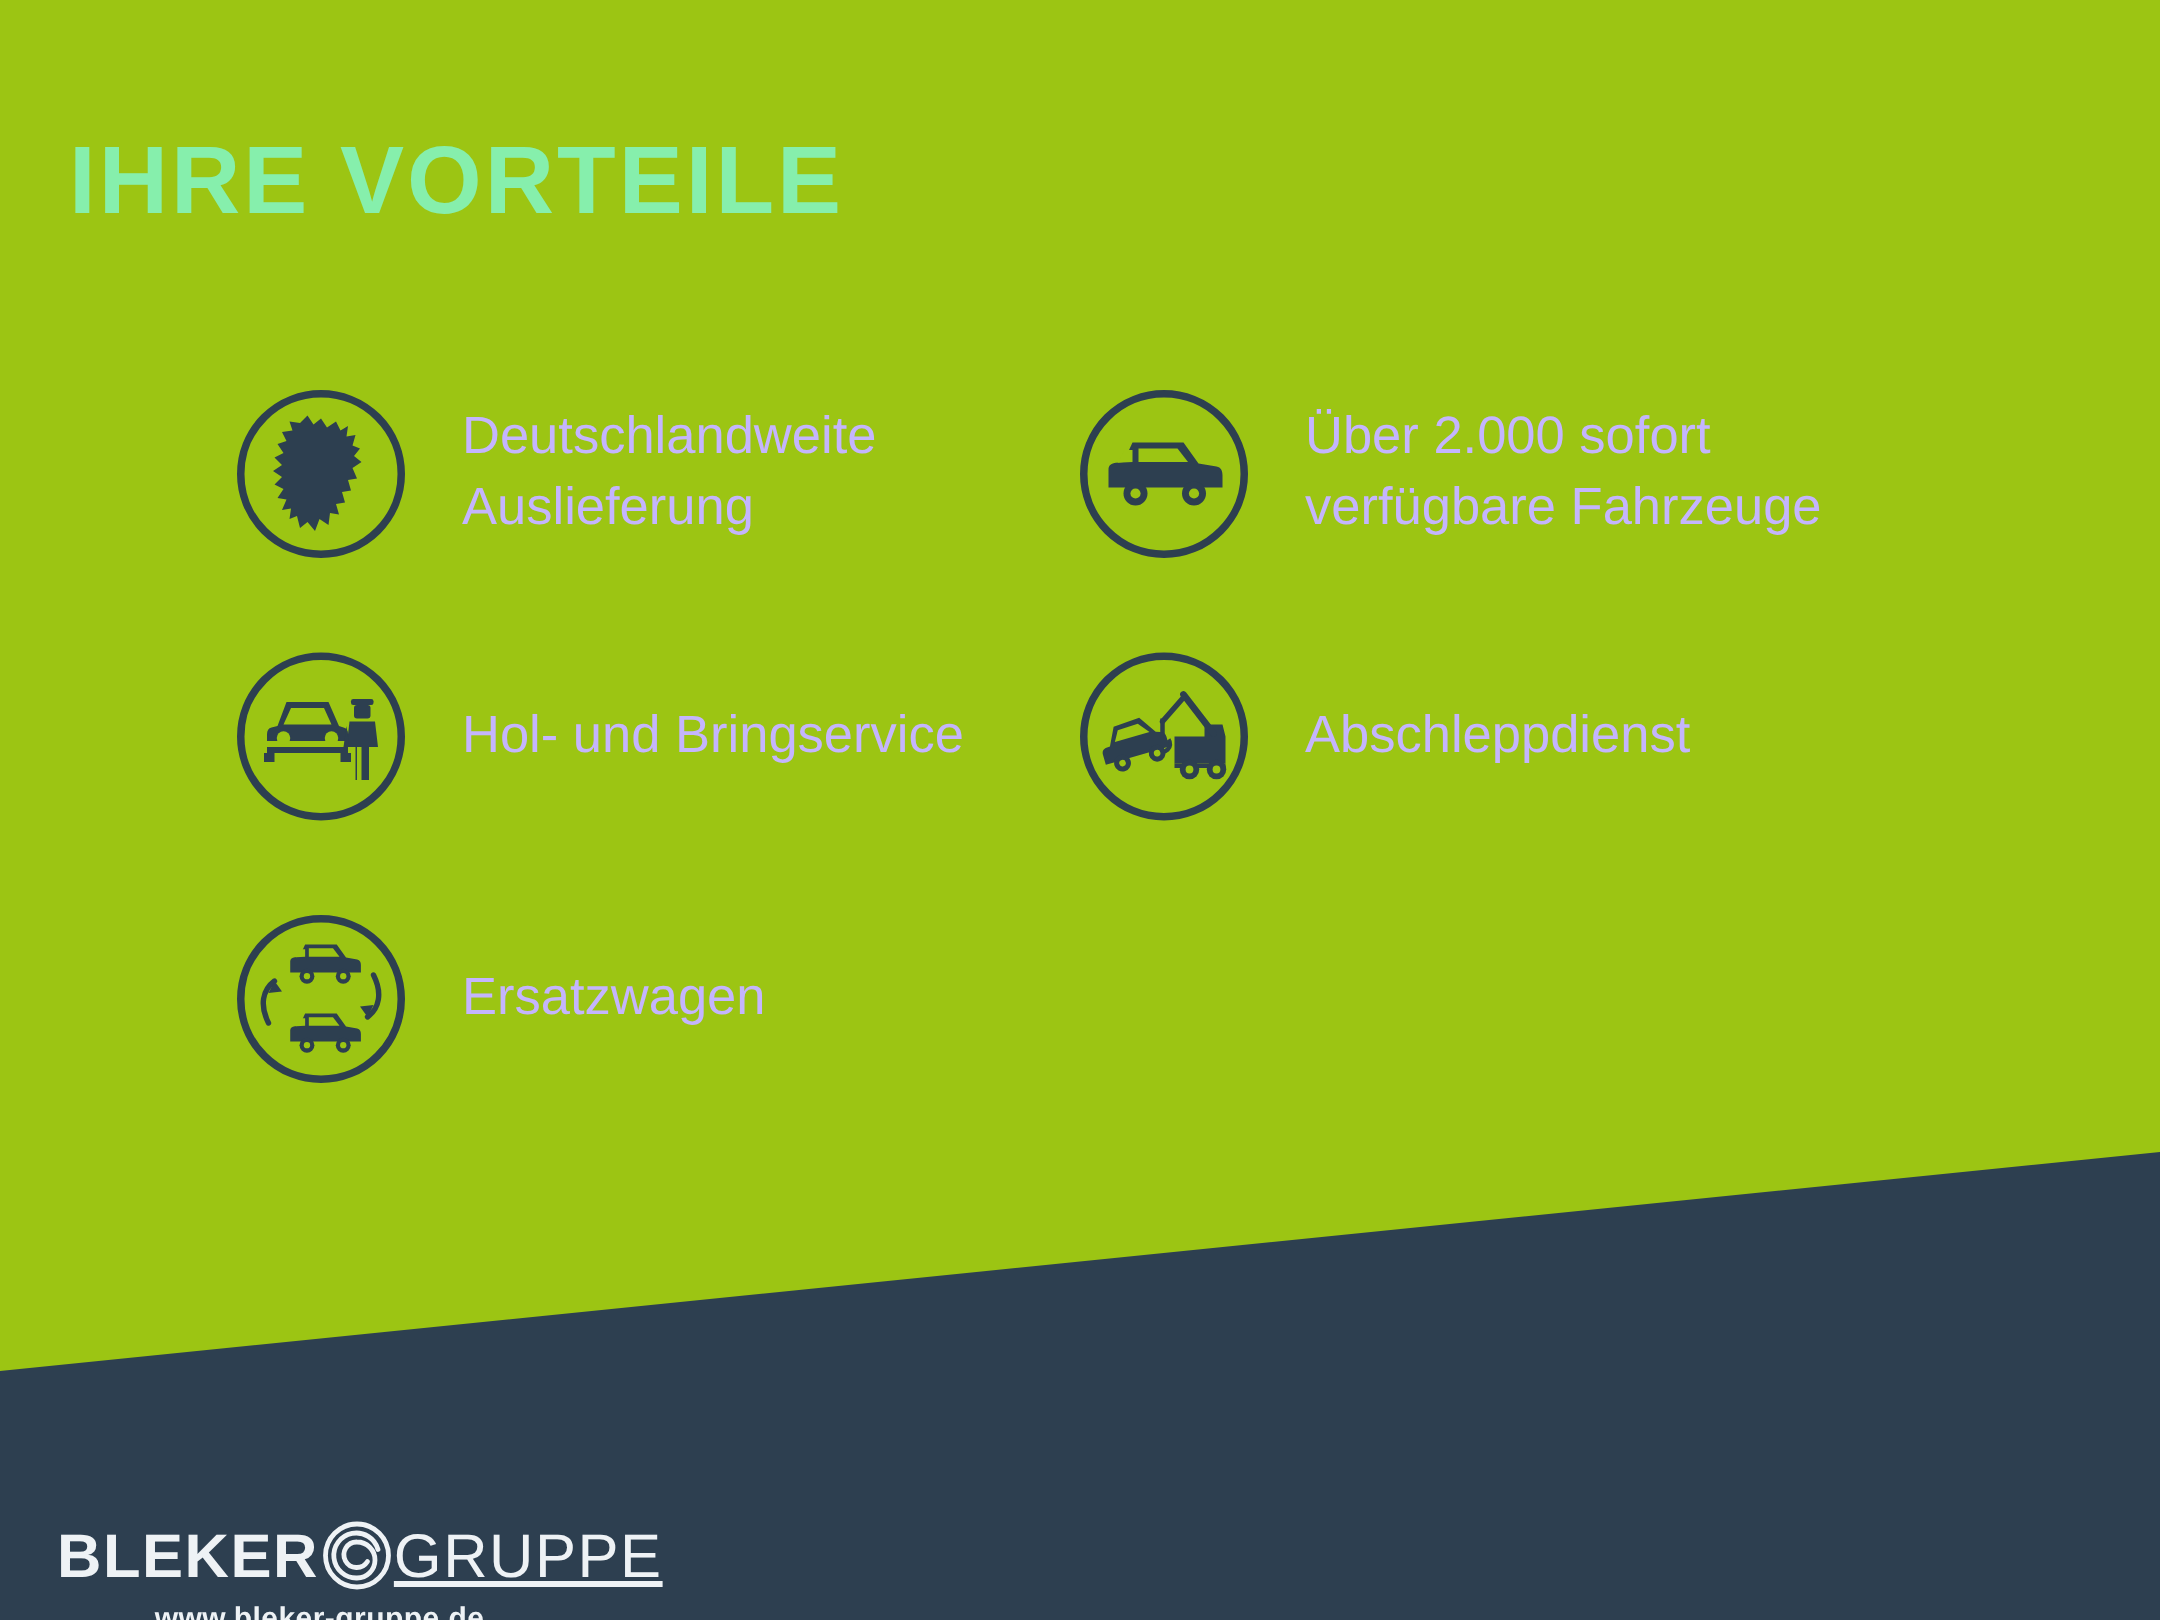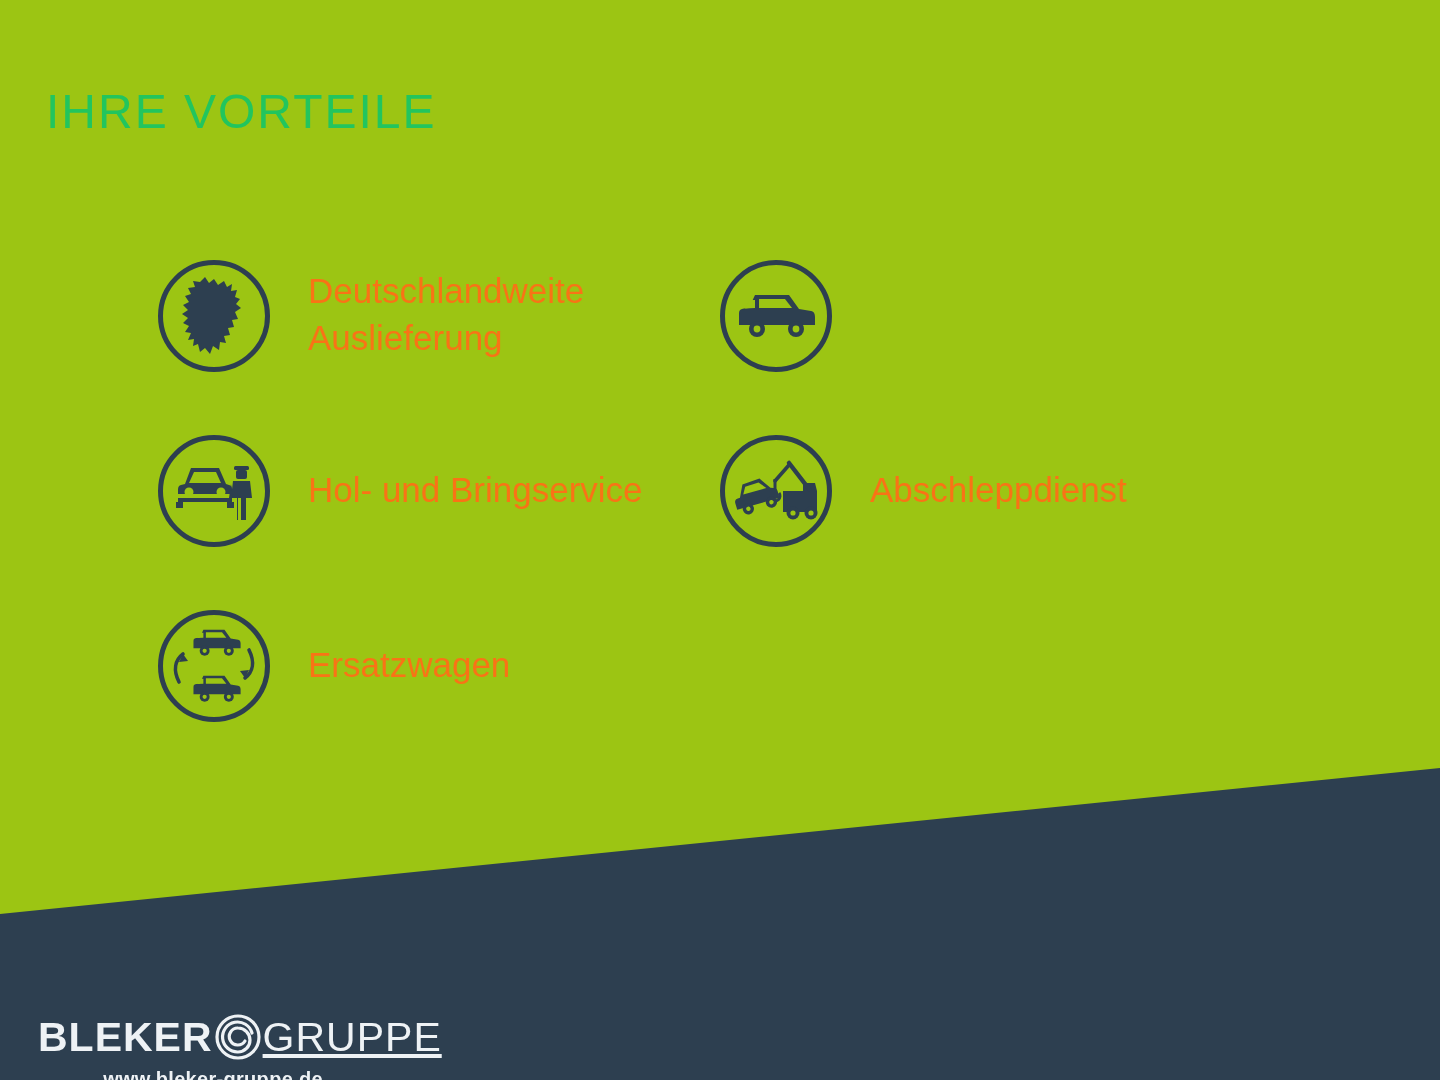--- a/index.html
+++ b/index.html
@@ -17,24 +17,24 @@
   #green-panel {
     position: absolute;
     left: 0; top: 0;
     width: 1440px; height: 1080px;
     background: #9cc513;
     clip-path: polygon(0 0, 1440px 0, 1440px 768px, 0 914px);
   }
   #title {
     position: absolute;
     left: 46px; top: 88px;
-    font-size: 48px;
-    font-weight: normal;
+    font-size: 64px;
+    font-weight: bold;
     letter-spacing: 2.0px;
-    color: #22c55e;
+    color: #86efac;
     line-height: 1;
   }
   
   #benefits {
     position: absolute;
     left: 158px; top: 228px;
     width: 1220px;
     display: grid;
     grid-template-columns: 562px 562px;
     grid-template-rows: 175px 175px 175px;
@@ -51,21 +51,21 @@
     border-radius: 50%;
     display: flex;
     align-items: center;
     justify-content: center;
   }
   .icon-ring svg { display: block; }
   .benefit-label {
     margin-left: 38px;
     font-size: 35px;
     line-height: 1.32;
-    color: #f97316;
+    color: #c4b5fd;
     white-space: pre-line;
     font-weight: 400;
   }
   .benefit.two-line .benefit-label { margin-top: -2px; }
   
   #benefits .benefit.col2 { padding-left: 0px; }
 
   
   #logo-block {
     position: absolute;
@@ -133,20 +133,22 @@
         <svg width="82" height="54" viewBox="0 0 82 54" aria-hidden="true">
           <path fill="#2d3f50" d="M20 6 L54 6 L64 20 L76 22 C79 22.5 80 25 80 28 L80 36 L4 36 L4 24 C4 21 6 20 9 19.5 L14 19 Z"></path>
           <path fill="#9cc513" d="M24 10 L50 10 L57 19 L24 19 Z"></path>
           <path fill="#9cc513" d="M20 11 L20 19 L10 19.5 L15 11 Z"></path>
           <circle cx="22" cy="40" r="8" fill="#2d3f50"></circle>
           <circle cx="22" cy="40" r="3.4" fill="#9cc513"></circle>
           <circle cx="61" cy="40" r="8" fill="#2d3f50"></circle>
           <circle cx="61" cy="40" r="3.4" fill="#9cc513"></circle>
         </svg>
       </span>
+      <span class="benefit-label">Über 2.000 sofort
+verfügbare Fahrzeuge</span>
     </div>
 
 
     <div class="benefit col2">
       <span class="icon-ring">
         <svg width="86" height="66" viewBox="0 0 86 66" aria-hidden="true">
 
           <path fill="#2d3f50" d="M14 26 L20 10 L48 10 L55 26 L58 27 C60 27.5 61 29 61 31.5 L61 44 L7 44 L7 31.5 C7 29 8 27.5 10 27 Z"></path>
           <path fill="#9cc513" d="M23 14 L45 14 L50 25 L18 25 Z"></path>
           <rect x="7" y="36" width="54" height="4" fill="#9cc513"></rect>

